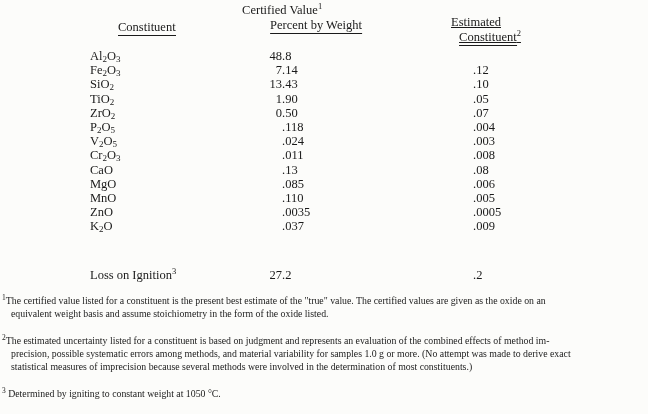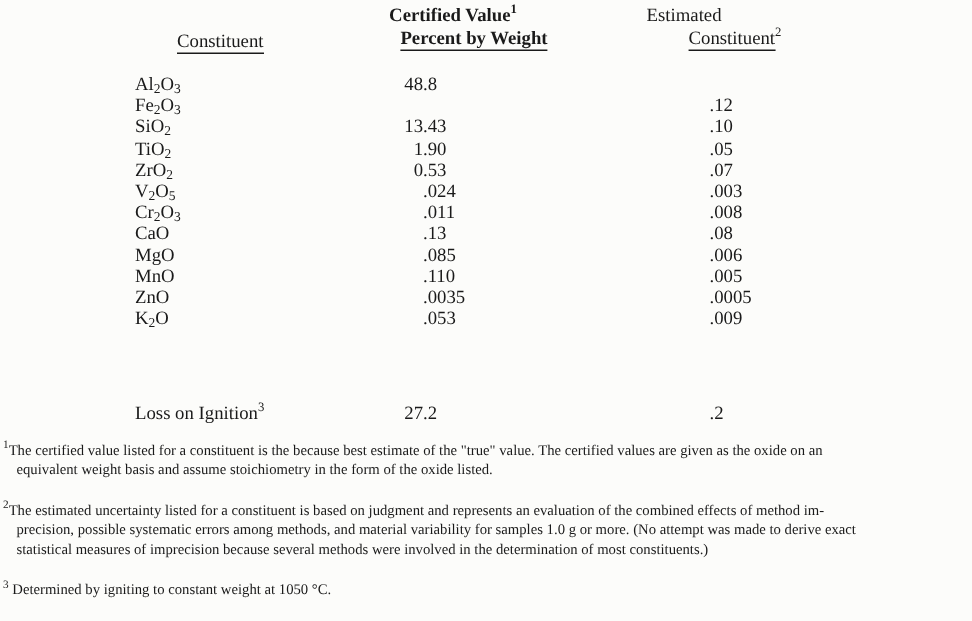--- a/index.html
+++ b/index.html
@@ -12,22 +12,22 @@
     font-size:12.5px;
     overflow:hidden;
   }
   sup { font-size:8.5px; line-height:0; vertical-align:super; }
   sub { font-size:9px; line-height:0; vertical-align:-2px; }
   .u { border-bottom:1.2px solid #1a1a1a; padding-bottom:0.5px;margin-left:28px; }
 
   
   .thead { position:absolute; left:0; top:3px; right:0; height:34px; }
   .h-col1 { position:absolute; left:90px; top:17px; white-space:nowrap; }
-  .h-col2 { position:absolute; left:302px; top:0; transform:translateX(-50%); text-align:center; line-height:15px; white-space:nowrap;font-weight:bold; }
-  .h-col3 { position:absolute; left:476px; top:0; transform:translateX(-50%); text-align:left; line-height:15px; white-space:nowrap; }
+  .h-col2 { position:absolute; left:302px; top:0; transform:translateX(-50%); line-height:15px; white-space:nowrap; }
+  .h-col3 { position:absolute; left:476px; top:12px; transform:translateX(-50%); text-align:center; line-height:15px; white-space:nowrap;text-decoration:underline; }
 
   
   .tbody { position:absolute; left:0; top:49px; right:16px; }
   .row { position:relative; height:14.2px; line-height:14.2px; }
   .row .c1 { position:absolute; left:90px; top:0; white-space:nowrap; }
   .row .c2 { position:absolute; left:190px; top:0; white-space:nowrap; }
   .row .c3 { position:absolute; left:382px; top:0; white-space:nowrap; }
   .c2 .ip { display:inline-block; width:92px; text-align:right; }
   .c3 .ip { display:inline-block; width:91px; text-align:right; }
   .loi { position:absolute; left:0; top:268px; right:0; height:15px; line-height:15px; }
@@ -59,41 +59,47 @@
 
   <div class="tbody">
 
       <div class="row">
         <span class="c1">Al<sub>2</sub>O<sub>3</sub></span>
         <span class="c2"><span class="ip">48</span>.<span class="fp">8</span></span>
       </div>
 
       <div class="row">
         <span class="c1">Fe<sub>2</sub>O<sub>3</sub></span>
+        <span class="c2"><span class="ip">7</span>.<span class="fp">14</span></span>
         <span class="c3"><span class="ip"></span>.<span class="fp">12</span></span>
       </div>
 
       <div class="row">
         <span class="c1">SiO<sub>2</sub></span>
         <span class="c2"><span class="ip">13</span>.<span class="fp">43</span></span>
         <span class="c3"><span class="ip"></span>.<span class="fp">10</span></span>
       </div>
 
       <div class="row">
         <span class="c1">TiO<sub>2</sub></span>
         <span class="c2"><span class="ip">1</span>.<span class="fp">90</span></span>
         <span class="c3"><span class="ip"></span>.<span class="fp">05</span></span>
       </div>
 
       <div class="row">
         <span class="c1">ZrO<sub>2</sub></span>
-        <span class="c2"><span class="ip">0</span>.<span class="fp">53</span></span>
+        <span class="c2"><span class="ip">0</span>.<span class="fp">50</span></span>
         <span class="c3"><span class="ip"></span>.<span class="fp">07</span></span>
       </div>
 
+      <div class="row">
+        <span class="c1">P<sub>2</sub>O<sub>5</sub></span>
+        <span class="c2"><span class="ip"></span>.<span class="fp">118</span></span>
+        <span class="c3"><span class="ip"></span>.<span class="fp">004</span></span>
+      </div>
 
       <div class="row">
         <span class="c1">V<sub>2</sub>O<sub>5</sub></span>
         <span class="c2"><span class="ip"></span>.<span class="fp">024</span></span>
         <span class="c3"><span class="ip"></span>.<span class="fp">003</span></span>
       </div>
 
       <div class="row">
         <span class="c1">Cr<sub>2</sub>O<sub>3</sub></span>
         <span class="c2"><span class="ip"></span>.<span class="fp">011</span></span>
@@ -119,35 +125,35 @@
       </div>
 
       <div class="row">
         <span class="c1">ZnO</span>
         <span class="c2"><span class="ip"></span>.<span class="fp">0035</span></span>
         <span class="c3"><span class="ip"></span>.<span class="fp">0005</span></span>
       </div>
 
       <div class="row">
         <span class="c1">K<sub>2</sub>O</span>
-        <span class="c2"><span class="ip"></span>.<span class="fp">053</span></span>
+        <span class="c2"><span class="ip"></span>.<span class="fp">037</span></span>
         <span class="c3"><span class="ip"></span>.<span class="fp">009</span></span>
       </div>
 
     </div>
 
   <div class="row loi">
     <span class="c1"><span>Loss on Ignition</span><sup>3</sup></span>
     <span class="c2"><span class="ip">27</span>.<span class="fp">2</span></span>
     <span class="c3"><span class="ip"></span>.<span class="fp">2</span></span>
   </div>
 
   <div class="footnotes">
 
-      <p class="footnote"><sup class="fnm">1</sup><span class="fnt">The certified value listed for a constituent is the because best estimate of the "true" value.  The certified values are given as the oxide on an
+      <p class="footnote"><sup class="fnm">1</sup><span class="fnt">The certified value listed for a constituent is the present best estimate of the "true" value.  The certified values are given as the oxide on an
 equivalent weight basis and assume stoichiometry in the form of the oxide listed.</span></p>
 
       <p class="footnote"><sup class="fnm">2</sup><span class="fnt">The estimated uncertainty listed for a constituent is based on judgment and represents an evaluation of the combined effects of method im-
 precision, possible systematic errors among methods, and material variability for samples 1.0 g or more.  (No attempt was made to derive exact
 statistical measures of imprecision because several methods were involved in the determination of most constituents.)</span></p>
 
       <p class="footnote"><sup class="fnm">3</sup><span class="fnt"> Determined by igniting to constant weight at 1050 °C.</span></p>
     </div>
 
 </div>

